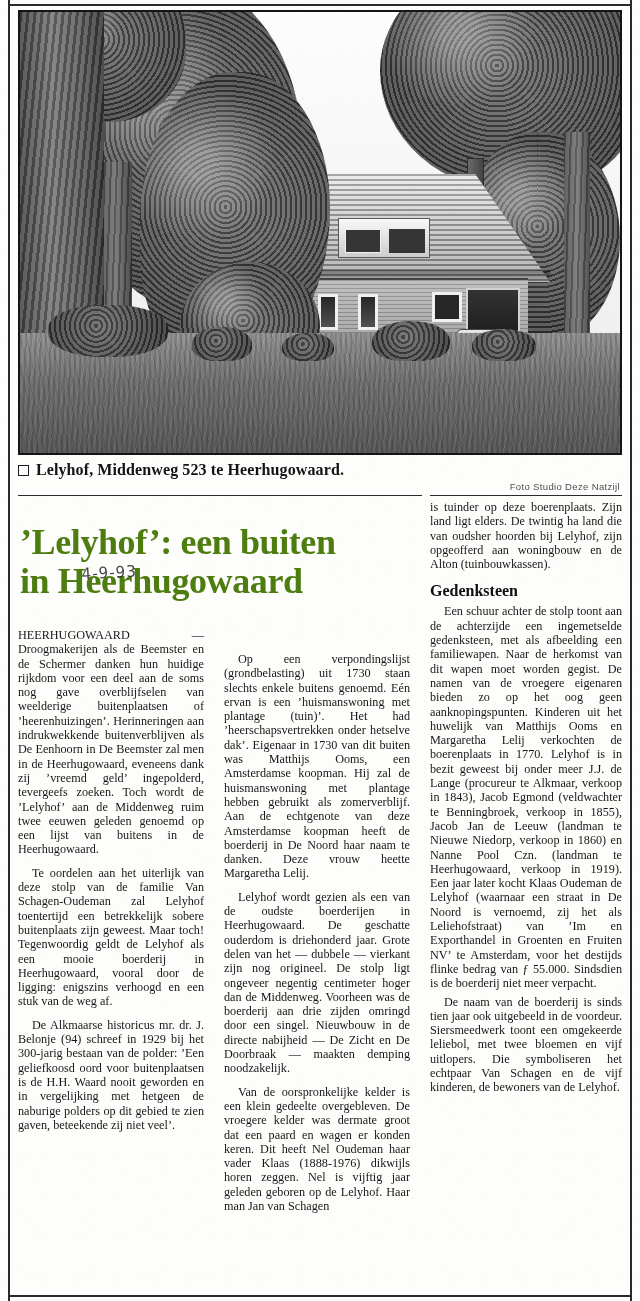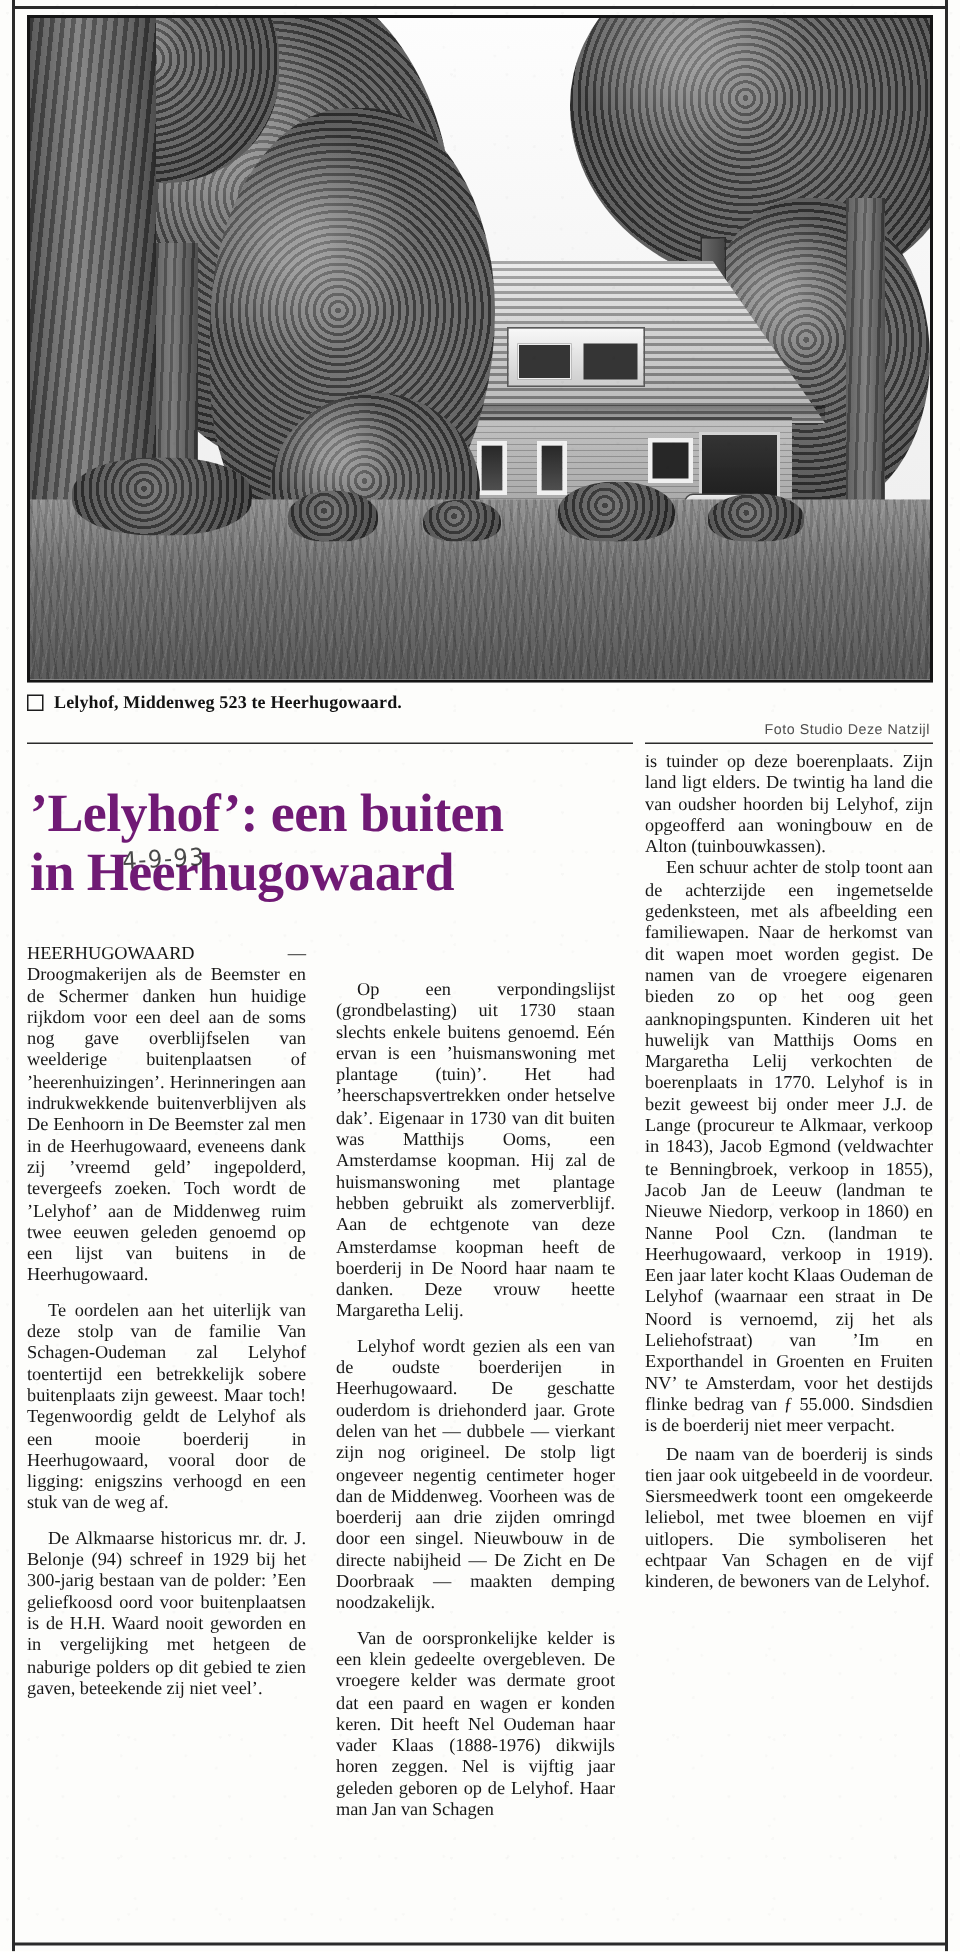--- a/index.html
+++ b/index.html
@@ -278,21 +278,21 @@
   }
   .caption-bullet {
     width: 11px; height: 11px;
     border: 1.6px solid #1c1c1c;
     box-sizing: border-box;
     flex: 0 0 auto;
   }
   .caption-text {
     font-family: "Liberation Serif", serif;
     font-weight: bold;
-    font-size: 12px;
+    font-size: 16px;
     letter-spacing: .1px;
     color: #141414;
     text-align: center;
   }
 
   .photo-credit {
     position: absolute;
     right: 20px; top: 481px;
     font-family: "Liberation Sans", sans-serif;
     font-size: 9.5px;
@@ -320,21 +320,21 @@
   
   .headline {
     position: absolute;
     left: 20px; top: 497px;
     width: 400px;
     font-family: "Liberation Serif", serif;
     font-weight: bold;
     font-size: 36px;
     line-height: 39px;
     letter-spacing: -.4px;
-    color: #701a75;
+    color: #4d7c0f;
     z-index: 10;
     margin-top: 26px;
   }
   .headline .ln { display: block; white-space: nowrap; }
 
   
   .handwritten-date {
     position: absolute;
     left: 80px; top: 563px;
     font-family: "DejaVu Sans", sans-serif;
@@ -493,20 +493,21 @@
   <h1 class="headline">
     <span class="ln">’Lelyhof’: een buiten</span>
     <span class="ln">in Heerhugowaard</span>
   </h1>
 
   <div class="handwritten-date">4-9-93</div>
 
 
   <div class="col-3-top">
     <p>is tuinder op deze boerenplaats. Zijn land ligt elders. De twintig ha land die van oudsher hoorden bij Lelyhof, zijn opgeofferd aan woningbouw en de Alton (tuinbouwkassen).</p>
+    <div class="subhead">Gedenksteen</div>
     <p style="text-indent:14px">Een schuur achter de stolp toont aan de achterzijde een ingemetselde gedenksteen, met als afbeelding een familiewapen. Naar de herkomst van dit wapen moet worden gegist. De namen van de vroegere eigenaren bieden zo op het oog geen aanknopingspunten. Kinderen uit het huwelijk van Matthijs Ooms en Margaretha Lelij verkochten de boerenplaats in 1770. Lelyhof is in bezit geweest bij onder meer J.J. de Lange (procureur te Alkmaar, verkoop in 1843), Jacob Egmond (veldwachter te Benningbroek, verkoop in 1855), Jacob Jan de Leeuw (landman te Nieuwe Niedorp, verkoop in 1860) en Nanne Pool Czn. (landman te Heerhugowaard, verkoop in 1919). Een jaar later kocht Klaas Oudeman de Lelyhof (waarnaar een straat in De Noord is vernoemd, zij het als Leliehofstraat) van ’Im en Exporthandel in Groenten en Fruiten NV’ te Amsterdam, voor het destijds flinke bedrag van ƒ 55.000. Sindsdien is de boerderij niet meer verpacht.</p>
     <p style="text-indent:14px;margin-top:4px">De naam van de boerderij is sinds tien jaar ook uitgebeeld in de voordeur. Siersmeedwerk toont een omgekeerde leliebol, met twee bloemen en vijf uitlopers. Die symboliseren het echtpaar Van Schagen en de vijf kinderen, de bewoners van de Lelyhof.</p>
   </div>
 
   <div class="columns">
 
     <div class="col col-1">
       <p class="lede first">HEERHUGOWAARD — Droogmakerijen als de Beemster en de Schermer danken hun huidige rijkdom voor een deel aan de soms nog gave overblijfselen van weelderige buitenplaatsen of ’heerenhuizingen’. Herinneringen aan indrukwekkende buitenverblijven als De Eenhoorn in De Beemster zal men in de Heerhugowaard, eveneens dank zij ’vreemd geld’ ingepolderd, tevergeefs zoeken. Toch wordt de ’Lelyhof’ aan de Middenweg ruim twee eeuwen geleden genoemd op een lijst van buitens in de Heerhugowaard.</p>
       <p>Te oordelen aan het uiterlijk van deze stolp van de familie Van Schagen-Oudeman zal Lelyhof toentertijd een betrekkelijk sobere buitenplaats zijn geweest. Maar toch! Tegenwoordig geldt de Lelyhof als een mooie boerderij in Heerhugowaard, vooral door de ligging: enigszins verhoogd en een stuk van de weg af.</p>
       <p>De Alkmaarse historicus mr. dr. J. Belonje (94) schreef in 1929 bij het 300-jarig bestaan van de polder: ’Een geliefkoosd oord voor buitenplaatsen is de H.H. Waard nooit geworden en in vergelijking met hetgeen de naburige polders op dit gebied te zien gaven, beteekende zij niet veel’.</p>

